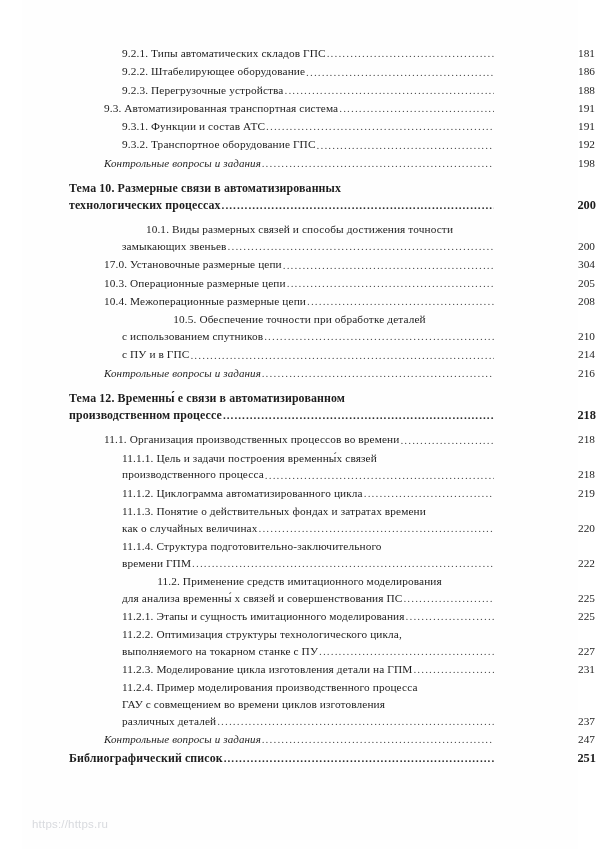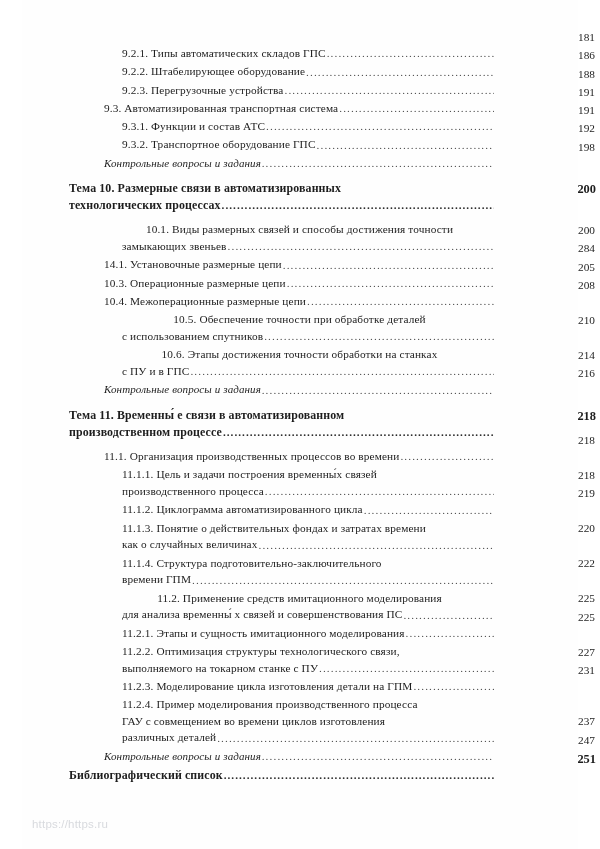--- a/index.html
+++ b/index.html
@@ -58,21 +58,21 @@
     color: #4a4a4a;
     letter-spacing: 1.1px;
   }
   .toc-row .leader::before {
     content: "........................................................................................................................................";
     white-space: nowrap;
   }
   .toc-row .pg {
     position: absolute;
     right: 0;
-    bottom: 16px;
+    bottom: 0;
     width: 100px;
     text-align: right;
     padding-right: 5px;
     box-sizing: border-box;
     font-size: 11.3px;
     color: #1d1d1d;
   }
 
   
   .lvl-theme  { padding-left: 69px; }
@@ -177,57 +177,54 @@
     </div>
     <div class="toc-row lvl-1 noleader tight">
       <span class="txt">10.1. Виды размерных связей и способы достижения точности</span>
     </div>
     <div class="toc-row wrap-1">
       <span class="txt">замыкающих звеньев </span>
       <span class="leader"></span>
       <span class="pg">200</span>
     </div>
     <div class="toc-row lvl-1">
-      <span class="txt">14.1. Установочные размерные цепи</span>
-      <span class="leader"></span>
-      <span class="pg">284</span>
+      <span class="txt">17.0. Установочные размерные цепи</span>
+      <span class="leader"></span>
+      <span class="pg">304</span>
     </div>
     <div class="toc-row lvl-1">
       <span class="txt">10.3. Операционные размерные цепи </span>
       <span class="leader"></span>
       <span class="pg">205</span>
     </div>
     <div class="toc-row lvl-1">
       <span class="txt">10.4. Межоперационные размерные цепи </span>
       <span class="leader"></span>
       <span class="pg">208</span>
     </div>
     <div class="toc-row lvl-1 noleader tight">
       <span class="txt">10.5. Обеспечение точности при обработке деталей</span>
     </div>
     <div class="toc-row wrap-1">
       <span class="txt">с использованием спутников </span>
       <span class="leader"></span>
       <span class="pg">210</span>
     </div>
-    <div class="toc-row lvl-1 noleader tight">
-      <span class="txt">10.6. Этапы достижения точности обработки на станках</span>
-    </div>
     <div class="toc-row wrap-1">
       <span class="txt">с ПУ и в ГПС </span>
       <span class="leader"></span>
       <span class="pg">214</span>
     </div>
     <div class="toc-row lvl-cont italic">
       <span class="txt">Контрольные вопросы и задания</span>
       <span class="leader"></span>
       <span class="pg">216</span>
     </div>
     <div class="toc-row lvl-theme theme noleader gap-before tight">
-      <span class="txt">Тема 11. Временны́ е связи в автоматизированном</span>
+      <span class="txt">Тема 12. Временны́ е связи в автоматизированном</span>
     </div>
     <div class="toc-row lvl-theme theme gap-after">
       <span class="txt">производственном процессе</span>
       <span class="leader"></span>
       <span class="pg">218</span>
     </div>
     <div class="toc-row lvl-1">
       <span class="txt">11.1. Организация производственных процессов во времени </span>
       <span class="leader"></span>
       <span class="pg">218</span>
@@ -268,21 +265,21 @@
       <span class="txt">для анализа временны́ х связей и совершенствования ПС </span>
       <span class="leader"></span>
       <span class="pg">225</span>
     </div>
     <div class="toc-row lvl-2">
       <span class="txt">11.2.1. Этапы и сущность имитационного моделирования </span>
       <span class="leader"></span>
       <span class="pg">225</span>
     </div>
     <div class="toc-row lvl-2 noleader tight">
-      <span class="txt">11.2.2. Оптимизация структуры технологического связи,</span>
+      <span class="txt">11.2.2. Оптимизация структуры технологического цикла,</span>
     </div>
     <div class="toc-row wrap-1">
       <span class="txt">выполняемого на токарном станке с ПУ</span>
       <span class="leader"></span>
       <span class="pg">227</span>
     </div>
     <div class="toc-row lvl-2">
       <span class="txt">11.2.3. Моделирование цикла изготовления детали на ГПМ </span>
       <span class="leader"></span>
       <span class="pg">231</span>

